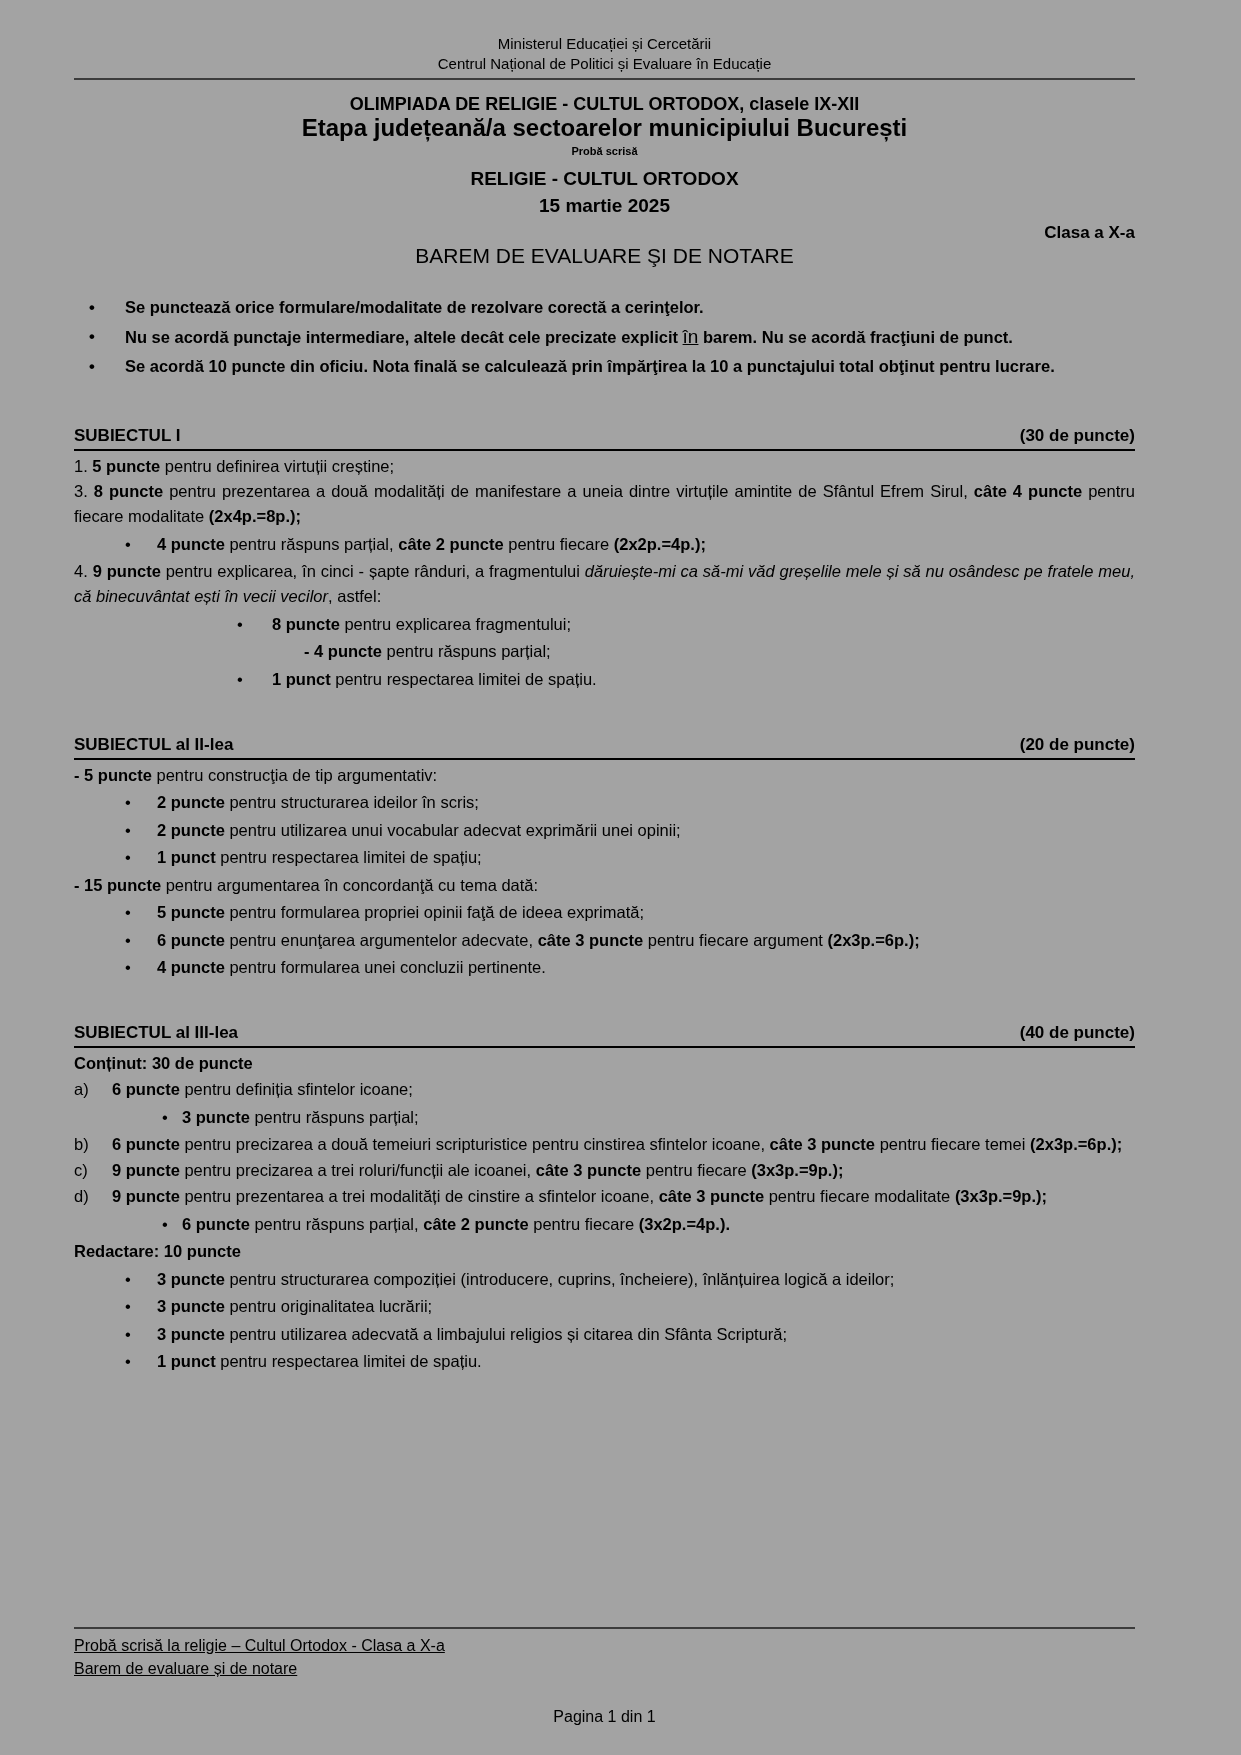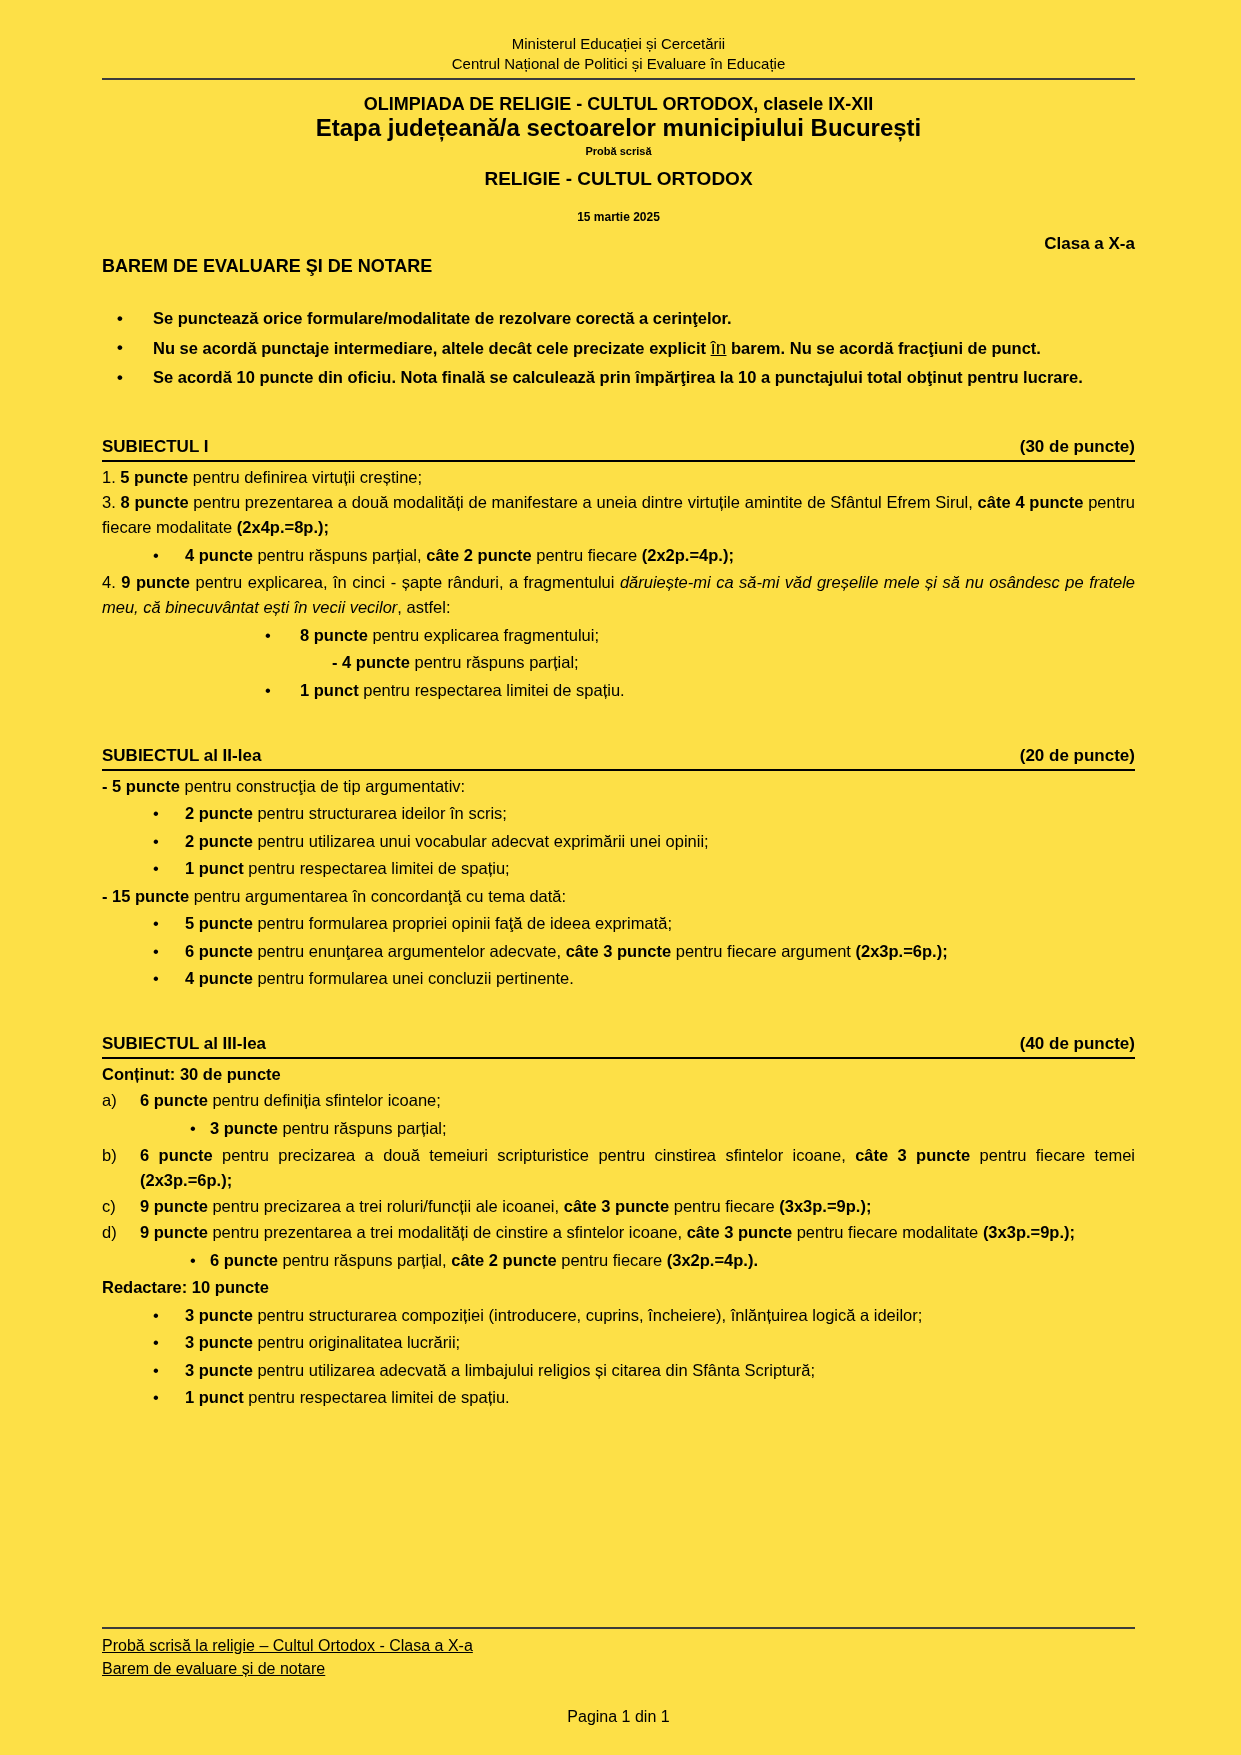--- a/index.html
+++ b/index.html
@@ -1,36 +1,36 @@
 <!DOCTYPE html>
 <html lang="ro"><head>
 <meta charset="utf-8">
 <style>
   html,body{margin:0;padding:0;background:#e9e9e9;}
   .page{
     width:1241px;height:1755px;box-sizing:border-box;margin:0 auto;
-    background:#fde047;color:#000;
-    padding:34px 106px 0 102px;
+    background:#a3a3a3;color:#000;
+    padding:34px 106px 0 74px;
     display:flex;flex-direction:column;
     font-family:"Liberation Sans","DejaVu Sans",sans-serif;
     font-size:16.5px;line-height:25px;
     overflow:hidden;
   }
   
   .doc-header{text-align:center;font-size:15px;line-height:20px;}
   .header-rule{border-bottom:2.5px solid #3c3c3c;margin-top:4px;}
   
   .t-center{text-align:center;font-weight:bold;}
   .t1{font-size:18px;line-height:24px;margin-top:12px;}
   .t2{font-size:24px;line-height:24px;}
   .t3{font-size:11px;line-height:23px;}
   .t4{font-size:19px;line-height:26px;margin-top:3px;}
-  .t5{font-size:12px;line-height:24px;margin-top:13px;}
+  .t5{font-size:19px;line-height:24px;margin-top:2px;}
   .class-line{text-align:right;font-weight:bold;font-size:17px;line-height:23px;margin-top:3px;}
-  .barem-line{font-weight:bold;font-size:18px;line-height:23px;}
+  .barem-line{text-align:center;font-weight:normal;font-size:21px;line-height:23px;}
   
   .blk{text-align:justify;}
   .rb{font-weight:bold;}
   .ri{font-style:italic;}
   .rn{font-weight:normal;font-size:19px;text-decoration:underline;}
   .notes{margin-top:24px;}
   .note{position:relative;padding-left:51px;margin:4px 0;font-weight:bold;}
   .note .marker{position:absolute;left:15px;}
   .b1{position:relative;padding-left:83px;margin:2.5px 0;}
   .b1 .marker{position:absolute;left:51px;}

